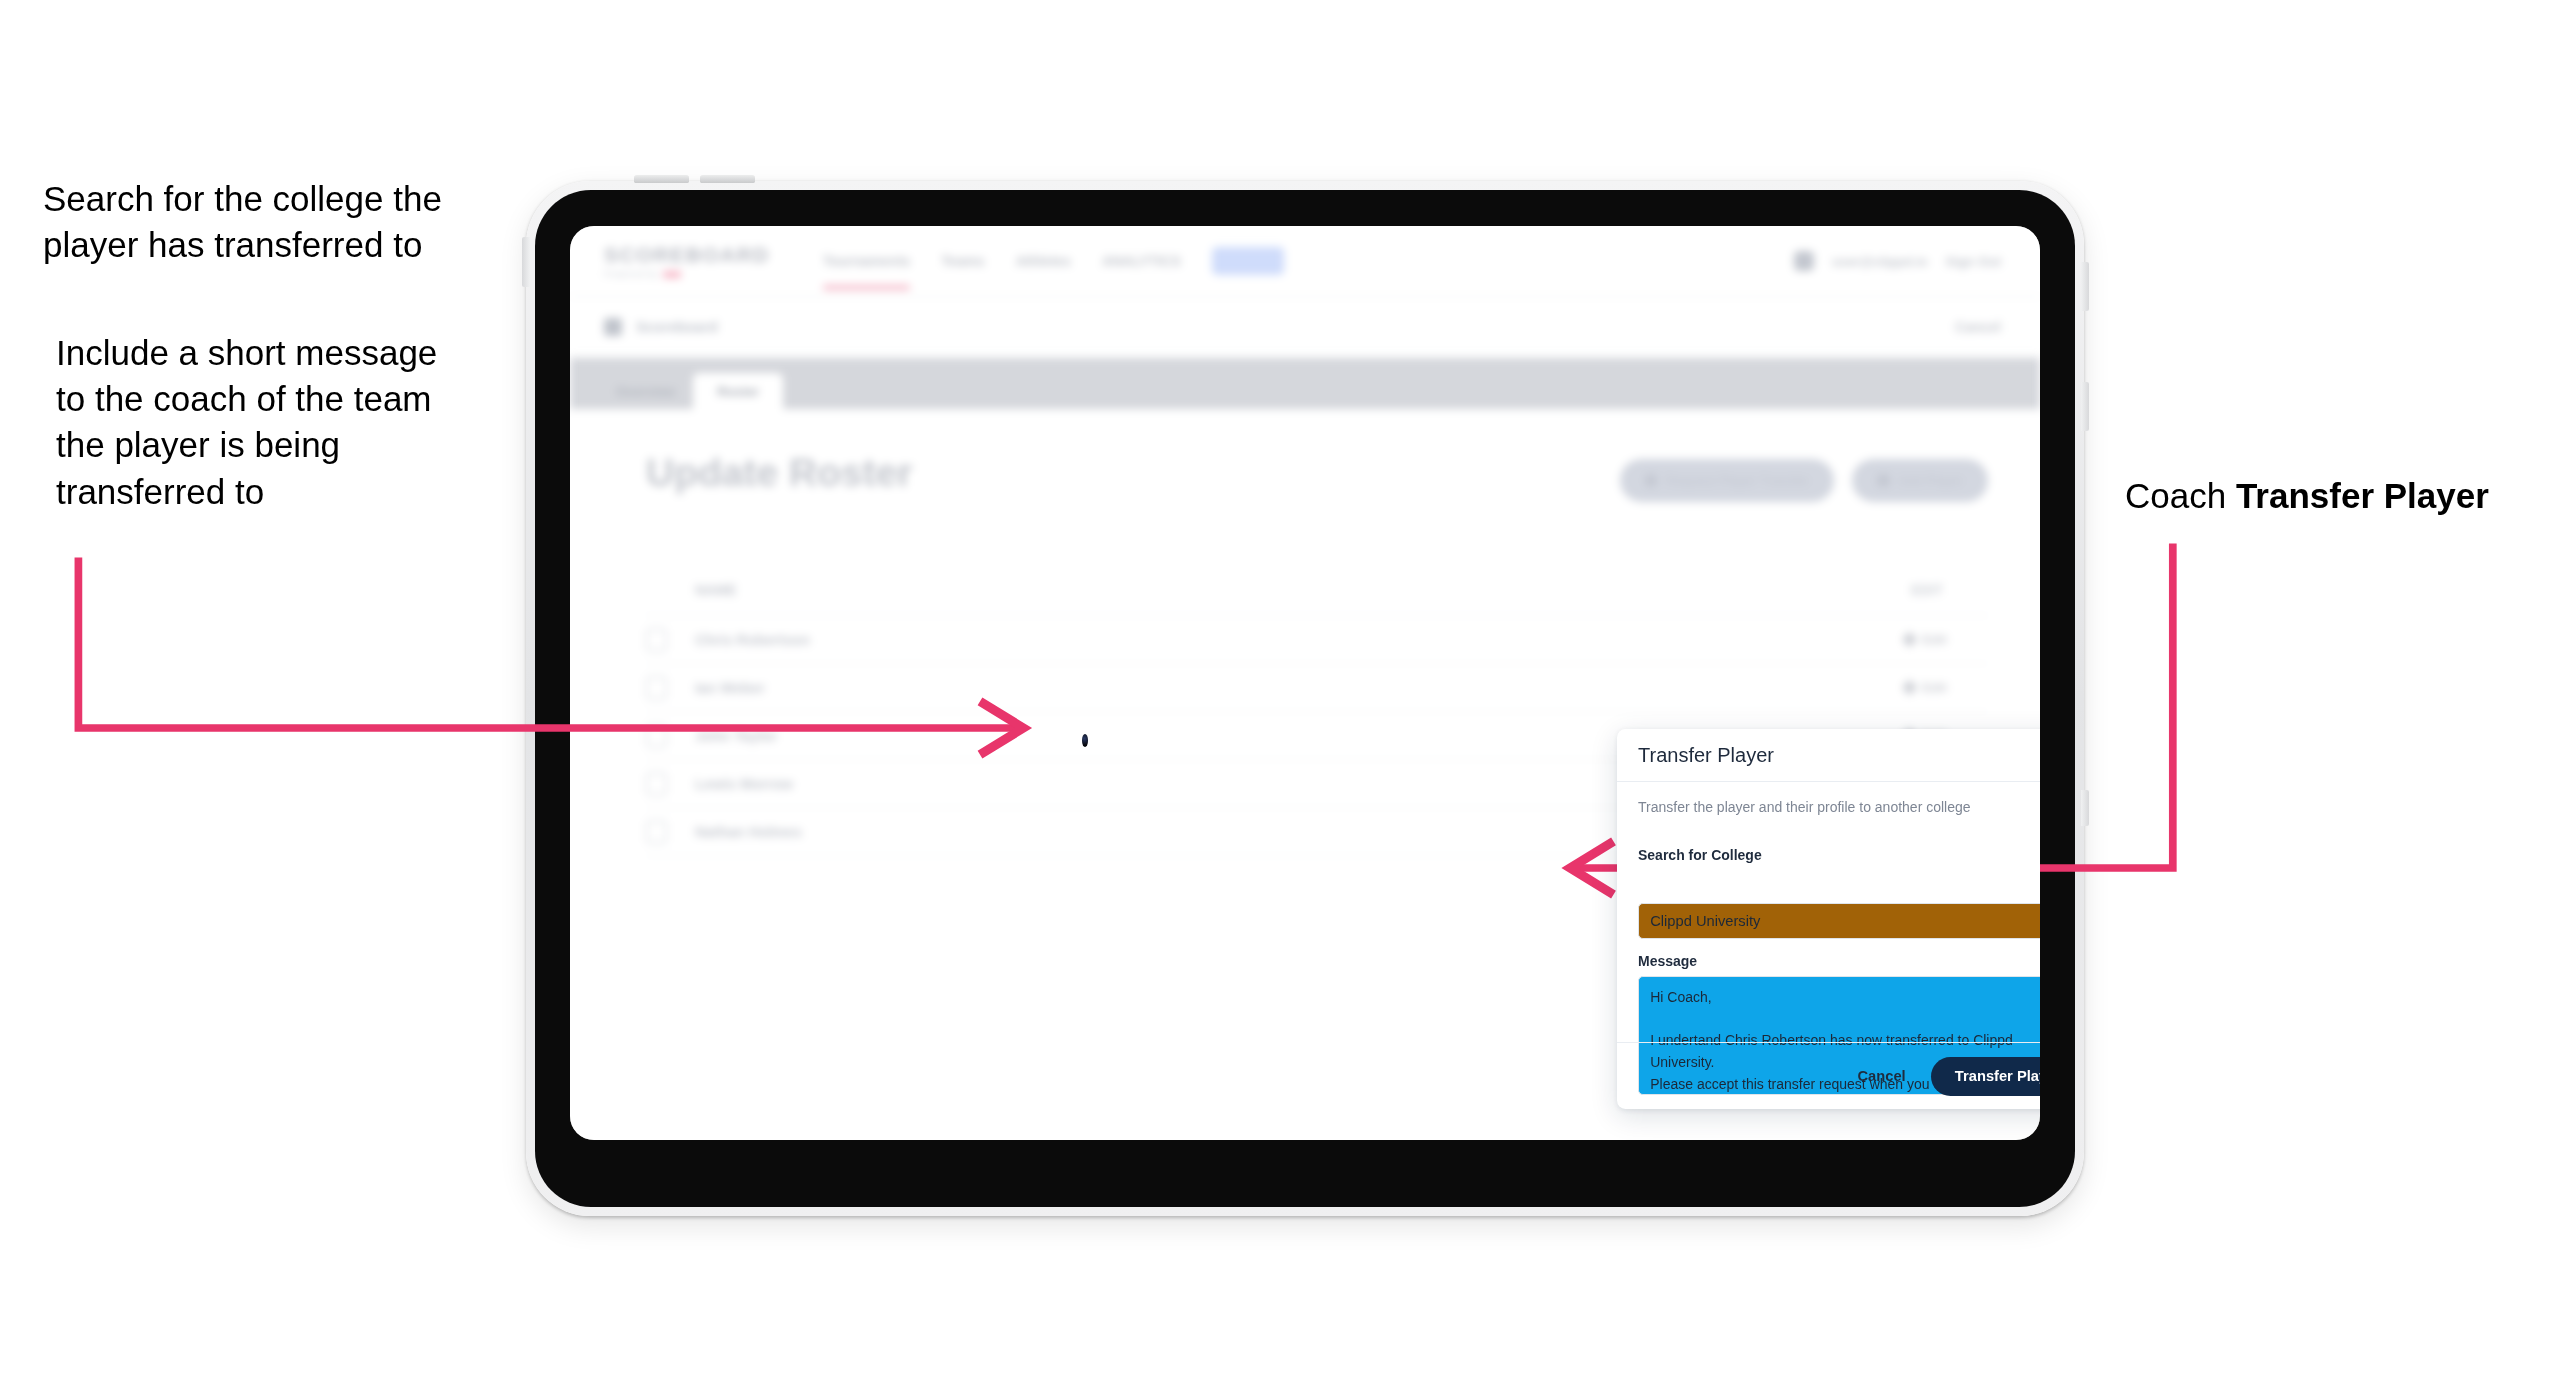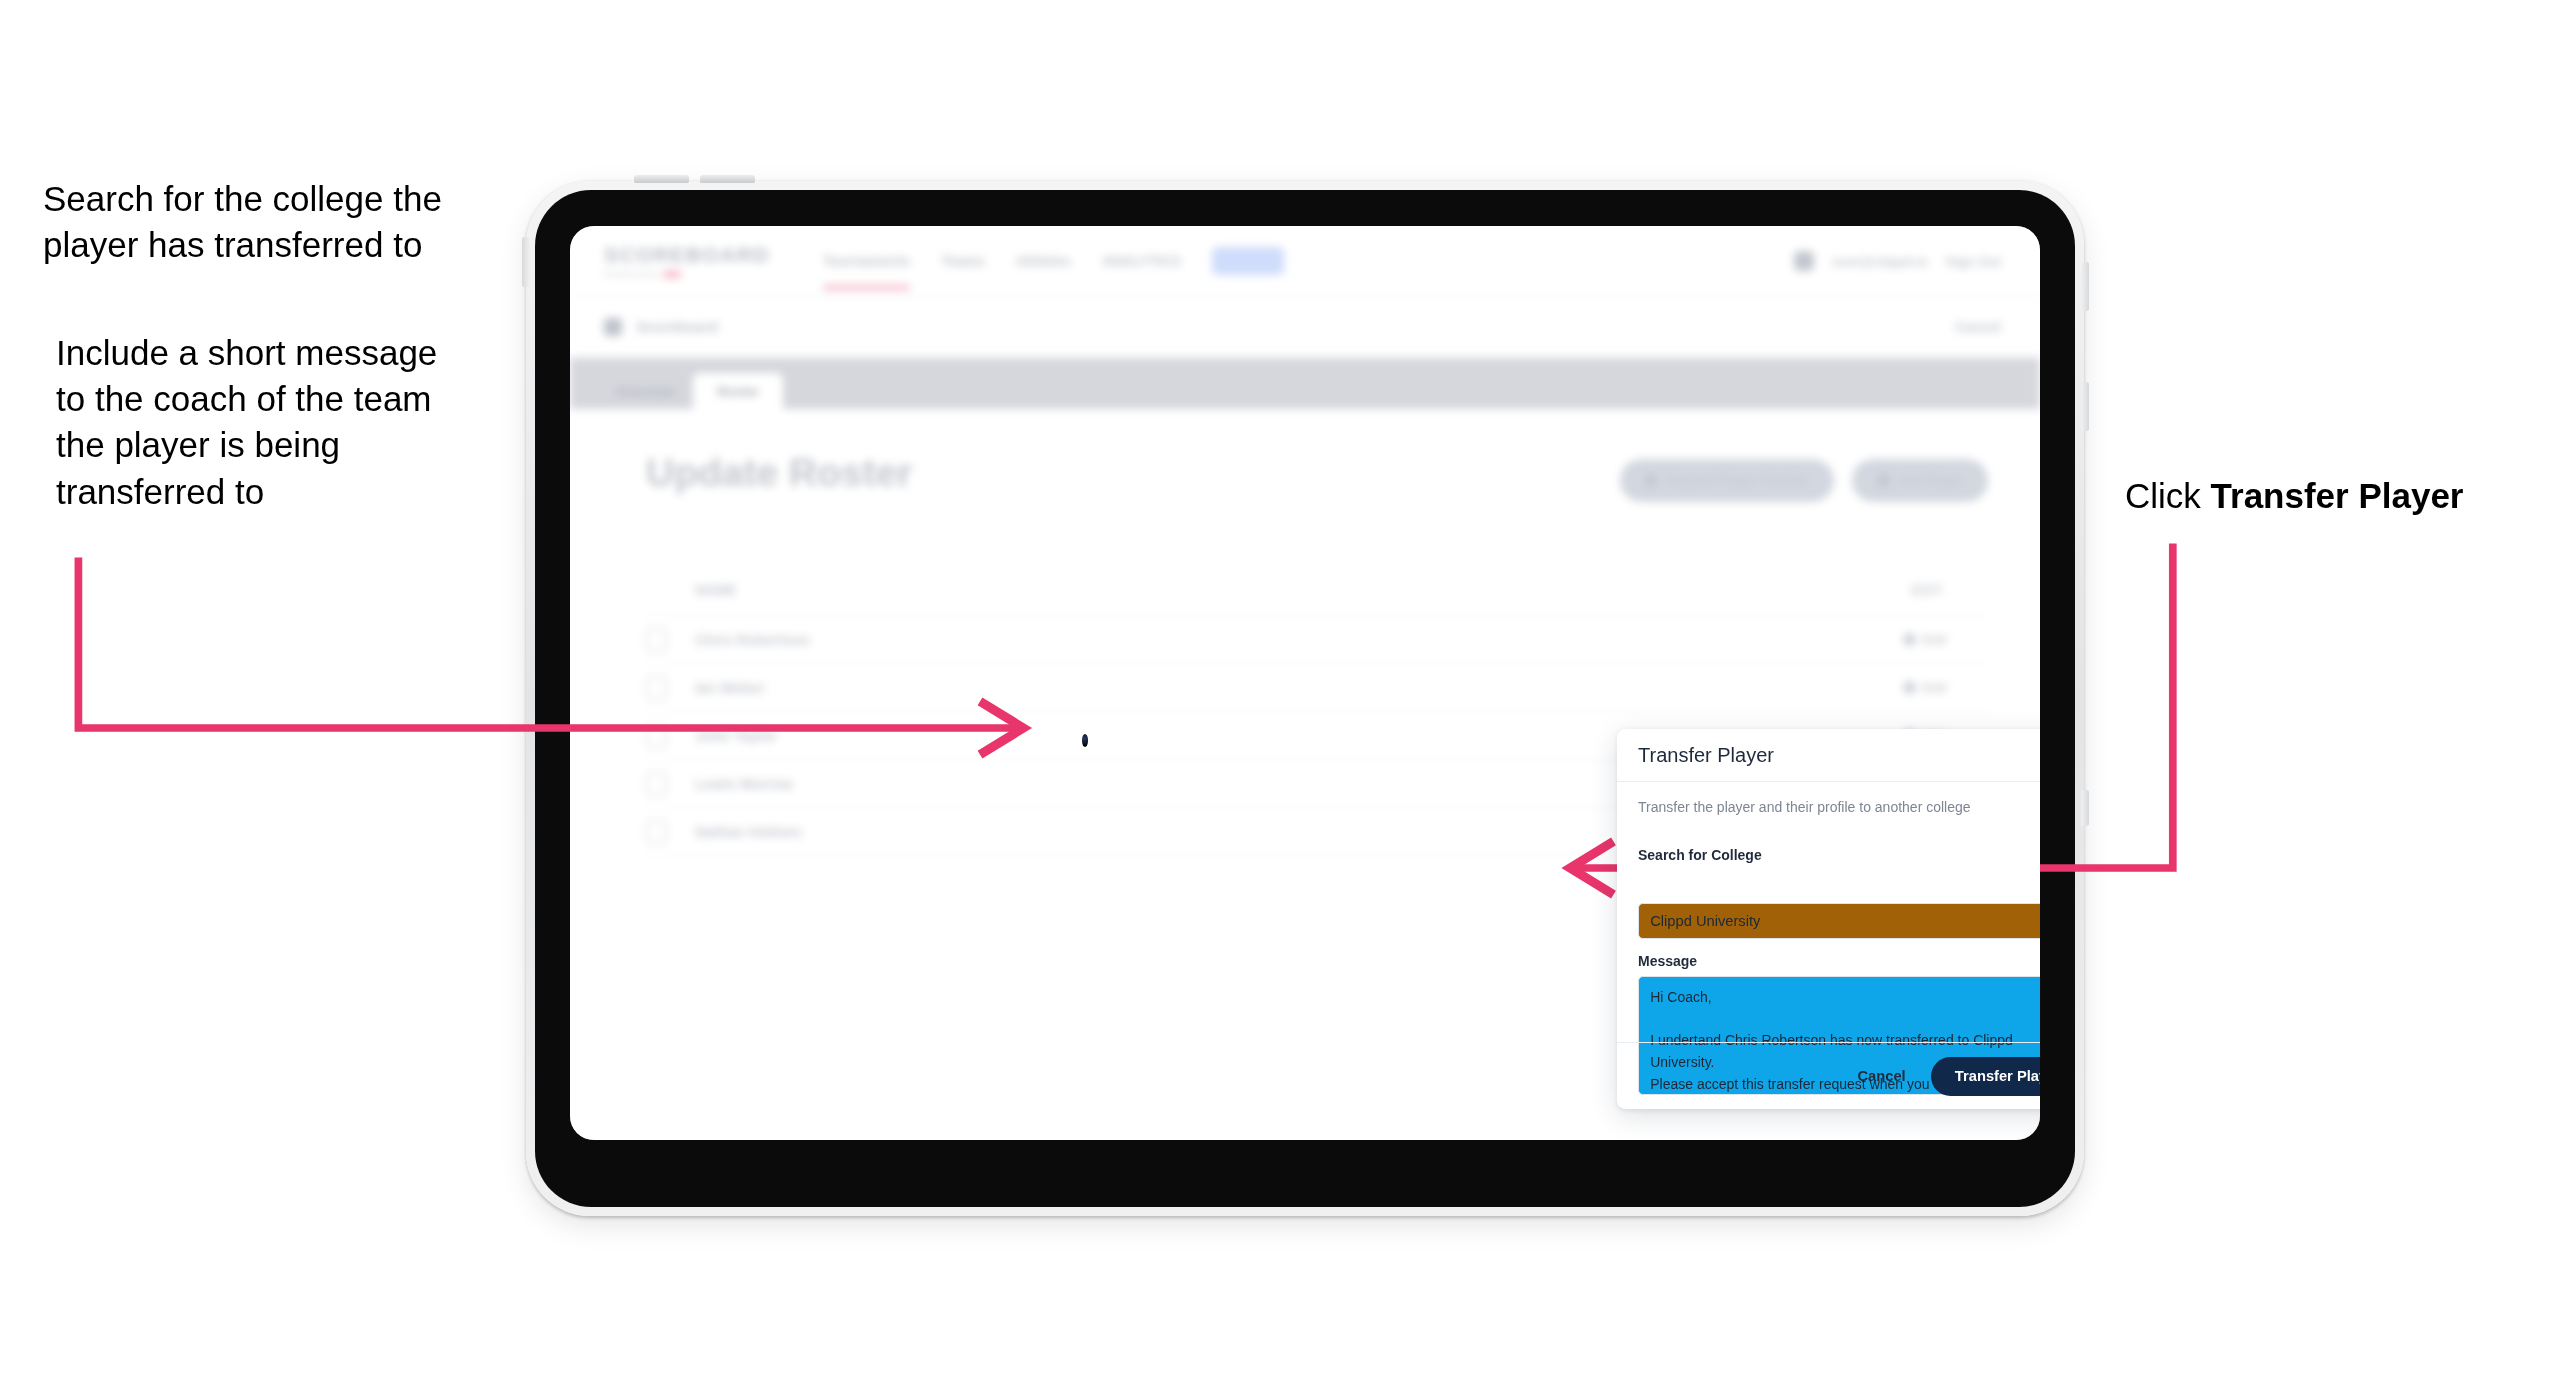--- a/index.html
+++ b/index.html
@@ -197,21 +197,21 @@
 <body>
 
 <div id="stage">
 
   <div class="anno" id="anno-left-1">Search for the college the
 player has transferred to</div>
   <div class="anno" id="anno-left-2">Include a short message
 to the coach of the team
 the player is being
 transferred to</div>
-  <div class="anno" id="anno-right"><span>Click </span><span class="bold">Transfer Player</span></div>
+  <div class="anno" id="anno-right"><span>Coach </span><span class="bold">Transfer Player</span></div>
 
   <div id="tablet">
     <div id="tablet-inner">
       <div id="screen">
 
         <div id="app-blur">
 
           <div class="app-header">
             <div class="logo-block">
               <div class="logo-word">SCOREBOARD</div>

